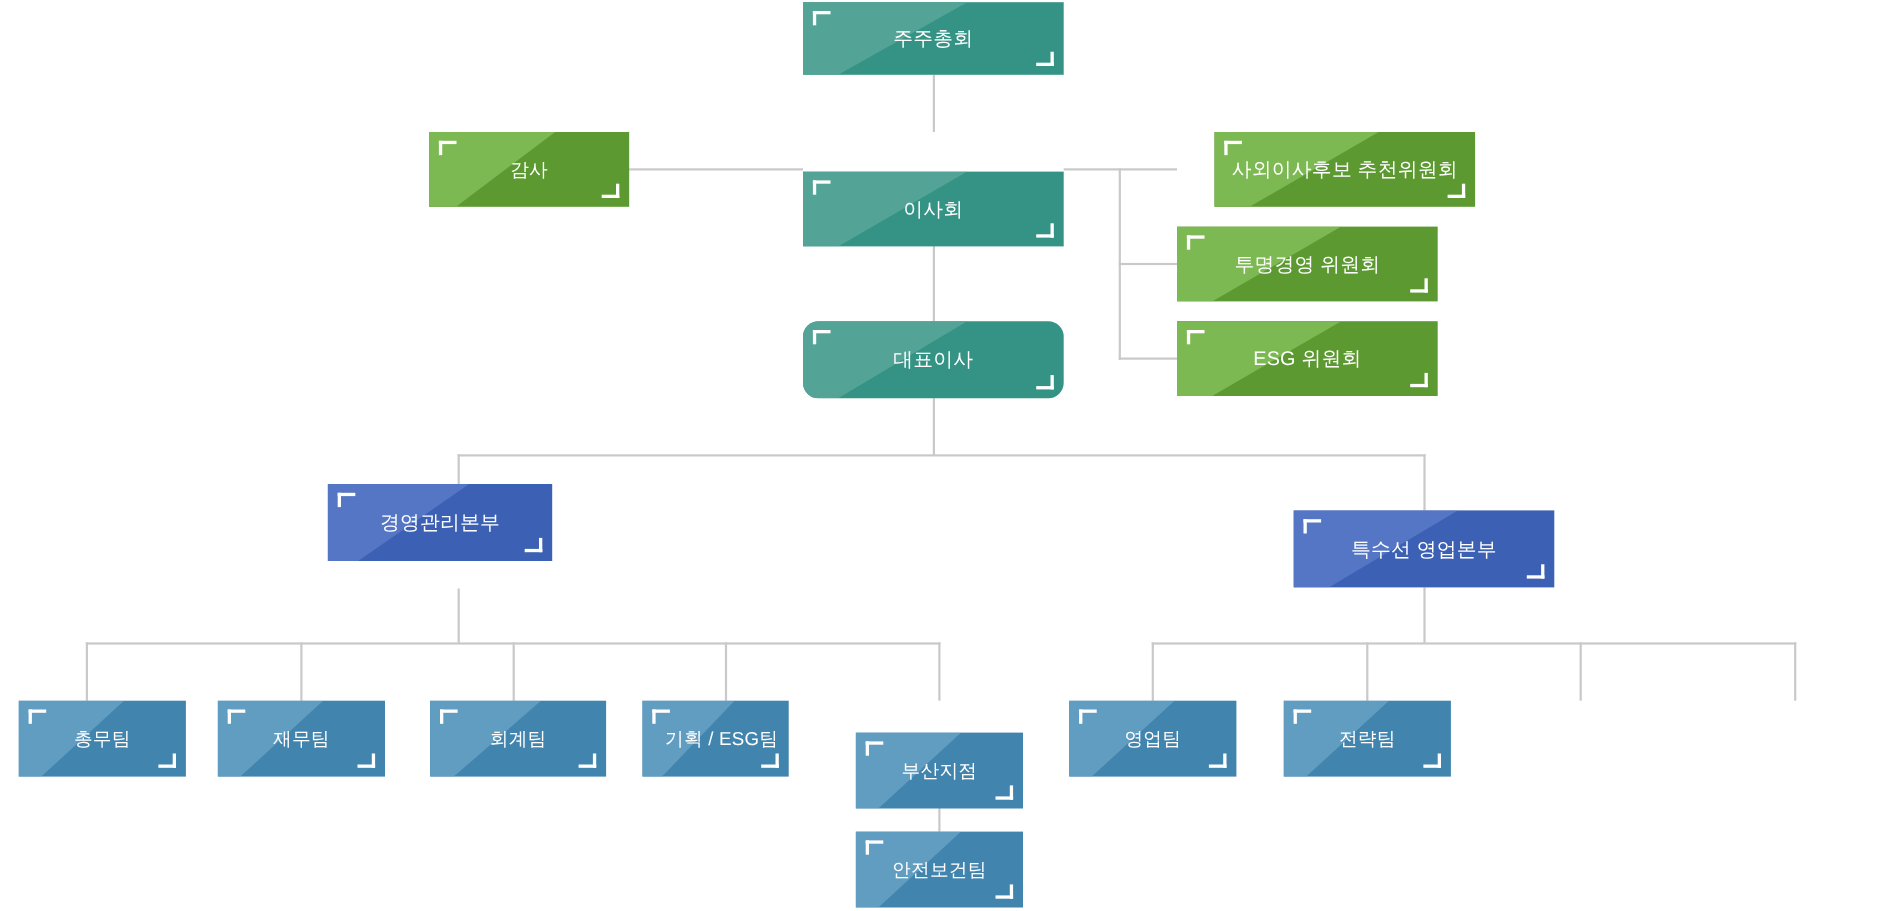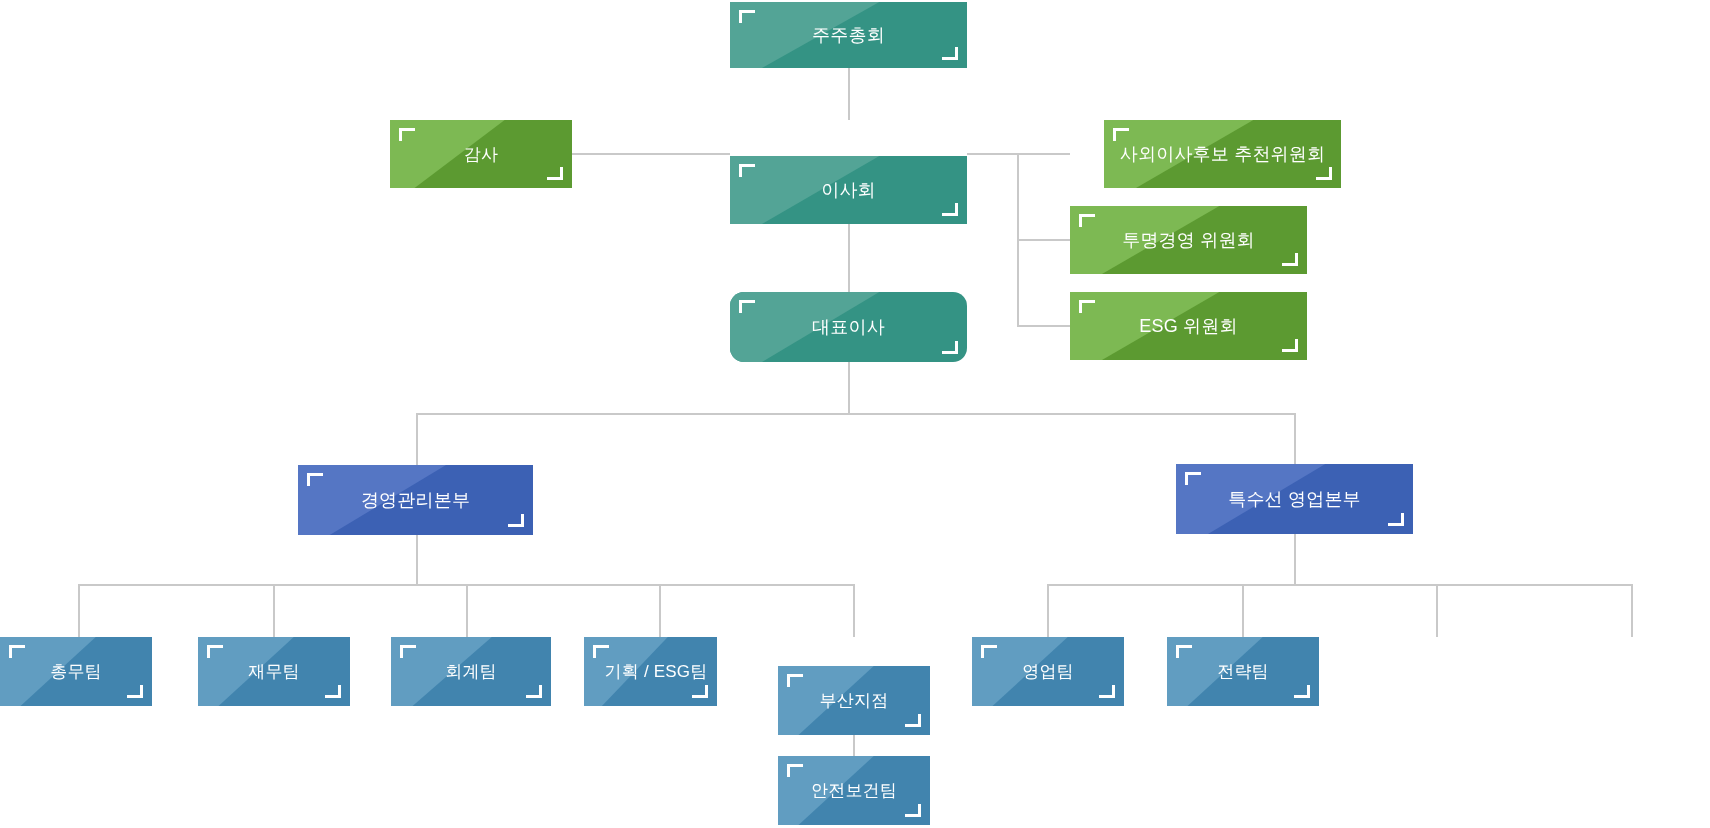--- a/index.html
+++ b/index.html
@@ -112,33 +112,33 @@
         <span class="br tl"></span>
         <span class="br brr"></span>
         <span class="label">ESG 위원회</span>
       </div>
       <div class="node teal lg" style="left: 730px; top: 292px; width: 237px; height: 70px; border-radius: 14px;">
         <span class="shine"></span>
         <span class="br tl"></span>
         <span class="br brr"></span>
         <span class="label">대표이사</span>
       </div>
-      <div class="node blue lg" style="left: 298px; top: 465px; width: 235px; height: 70px;">
+      <div class="node blue lg" style="left: 298px; top: 440px; width: 204px; height: 70px;">
         <span class="shine"></span>
         <span class="br tl"></span>
         <span class="br brr"></span>
         <span class="label">경영관리본부</span>
       </div>
       <div class="node blue lg" style="left: 1176px; top: 464px; width: 237px; height: 70px;">
         <span class="shine"></span>
         <span class="br tl"></span>
         <span class="br brr"></span>
         <span class="label">특수선 영업본부</span>
       </div>
-      <div class="node steel" style="left: 0; top: 637px; width: 152px; height: 69px;">
+      <div class="node steel" style="left: 17px; top: 637px; width: 152px; height: 69px;">
         <span class="shine"></span>
         <span class="br tl"></span>
         <span class="br brr"></span>
         <span class="label">총무팀</span>
       </div>
       <div class="node steel" style="left: 198px; top: 637px; width: 152px; height: 69px;">
         <span class="shine"></span>
         <span class="br tl"></span>
         <span class="br brr"></span>
         <span class="label">재무팀</span>

